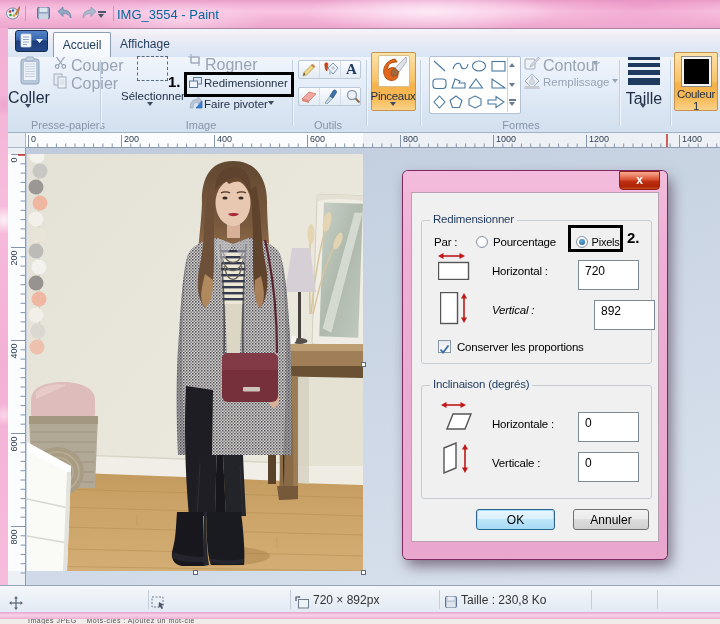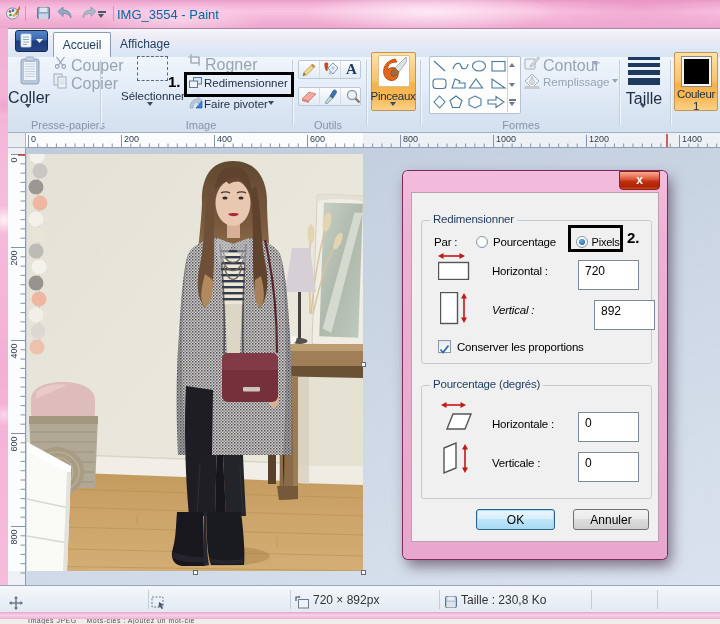--- a/index.html
+++ b/index.html
@@ -738,21 +738,21 @@
     </svg>
     <div class="dtext" style="left:80px;top:111px;font-style:italic;">Vertical :</div>
     <div class="dinput" style="left:166px;top:107px;margin-left:16px;">892</div>
     <div class="checkbox" style="left:26px;top:147px;">
       <svg width="11" height="11" viewBox="0 0 11 11">
           <path d="M1.5 5.5 L4 8.5 L9.5 1.5" fill="none" stroke="#3a6ca8" stroke-width="1.8"></path>
         </svg>
     </div>
     <div class="dtext" style="left:45px;top:148px;">Conserver les proportions</div>
     <div class="grpbox" style="left:9px;top:192px;width:229px;height:112px;"></div>
-    <div class="grplab" style="left:18px;top:185px;">Pourcentage (degrés)</div>
+    <div class="grplab" style="left:18px;top:185px;">Inclinaison (degrés)</div>
     <svg class="abs" style="left:26px;top:208px;" width="36" height="30" viewBox="0 0 36 30">
       <g stroke="#c01818" stroke-width="1.6">
           <line x1="7" y1="4" x2="24" y2="4"></line>
         </g>
       <g fill="#c01818">
           <path d="M3 4 L8.5 1 L8.5 7Z"></path>
           <path d="M28 4 L22.5 1 L22.5 7Z"></path>
         </g>
       <path d="M9 28 L15 13 L33 13 L27 28 Z" fill="#fff" stroke="#555" stroke-width="1.4"></path>
     </svg>

